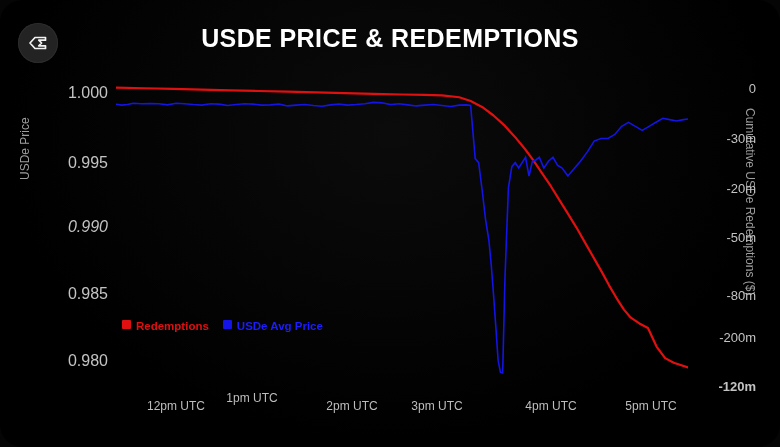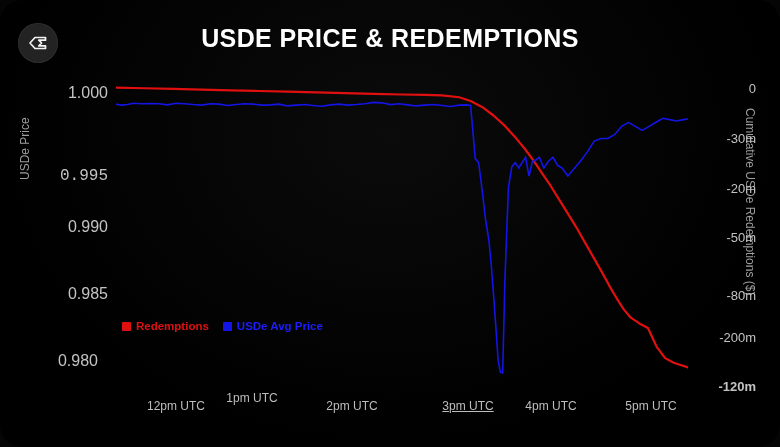--- a/index.html
+++ b/index.html
@@ -114,21 +114,20 @@
   #legend {
     position: absolute;
     left: 122px;
     top: 320px;
     display: flex;
     align-items: center;
     gap: 14px;
   }
   .legend-item {
     display: flex;
-    align-items: center;
     gap: 5px;
     font-size: 11.5px;
     font-weight: 700;
     font-family: "Liberation Sans", sans-serif;
   }
   .legend-swatch {
     width: 9px;
     height: 9px;
     display: inline-block;
     border-radius: 1px;
@@ -145,37 +144,37 @@
     </svg>
   </div>
 
   <div id="chart-title">USDE PRICE &amp; REDEMPTIONS</div>
 
   <div id="ylabel-left">USDe Price</div>
 
   <div id="ylabel-right">Cumulative USDe Redemptions ($)</div>
 
   <div class="y-left-tick" style="left:48px;  top:84px;">1.000</div>
-  <div class="y-left-tick" style="left:48px;  top:167px;font-family:Liberation Mono, monospace;">0.995</div>
-  <div class="y-left-tick" style="left:48px;  top:218px;">0.990</div>
+  <div class="y-left-tick" style="left:48px;  top:154px;">0.995</div>
+  <div class="y-left-tick" style="left:48px;  top:218px;font-style:italic;">0.990</div>
   <div class="y-left-tick" style="left:48px;  top:285px;">0.985</div>
-  <div class="y-left-tick" style="left:48px;  top:352px;text-align:center;">0.980</div>
+  <div class="y-left-tick" style="left:48px;  top:352px;">0.980</div>
 
   <div class="y-right-tick" style="left:694px; top:81px;">0</div>
   <div class="y-right-tick" style="left:694px; top:131px;">-30m</div>
   <div class="y-right-tick" style="left:694px; top:181px;">-20m</div>
   <div class="y-right-tick" style="left:694px; top:230px;">-50m</div>
   <div class="y-right-tick" style="left:694px; top:288px;">-80m</div>
   <div class="y-right-tick" style="left:694px; top:330px;">-200m</div>
   <div class="y-right-tick" style="left:694px; top:379px;font-weight:bold;">-120m</div>
 
   <div class="x-tick" style="left:176px; top:399px;">12pm UTC</div>
   <div class="x-tick" style="left:252px; top:391px;">1pm UTC</div>
   <div class="x-tick" style="left:352px; top:399px;">2pm UTC</div>
-  <div class="x-tick" style="left:468px; top:399px;text-decoration:underline;">3pm UTC</div>
+  <div class="x-tick" style="left:437px; top:399px;">3pm UTC</div>
   <div class="x-tick" style="left:551px; top:399px;">4pm UTC</div>
   <div class="x-tick" style="left:651px; top:399px;">5pm UTC</div>
 
   <div id="plot-area">
     <svg id="plot-svg" width="572" height="305" viewBox="0 0 572 305">
       <polyline id="series-redemptions" fill="none" stroke-width="2.2" stroke-linejoin="round" stroke-linecap="round" points="0.00,5.55 28.60,6.24 57.20,6.93 85.80,7.63 114.40,8.32 143.00,9.01 171.60,9.70 200.20,10.40 228.80,11.09 257.40,11.78 286.00,12.48 308.88,12.94 326.04,13.40 343.20,15.25 354.64,18.95 366.08,24.95 377.52,33.50 388.96,43.90 400.40,56.61 408.98,67.01 417.56,78.56 426.14,91.27 434.72,103.98 443.30,117.84 451.88,131.70 460.46,145.57 469.04,160.59 477.62,175.61 486.20,190.63 493.06,203.33 500.50,216.04 507.94,227.59 514.80,235.68 523.38,241.46 531.96,246.08 540.54,264.56 549.12,276.12 557.70,280.74 572.00,285.36" stroke="#e01010"></polyline>
       <polyline id="series-price" fill="none" stroke-width="1.6" stroke-linejoin="miter" stroke-linecap="butt" points="0.00,22.17 5.72,23.11 11.44,22.57 17.16,21.23 25.74,21.77 34.32,21.50 42.90,21.77 51.48,22.84 60.06,21.23 68.64,21.77 77.22,22.57 85.80,23.11 94.38,21.77 102.96,22.17 111.54,23.51 120.12,22.57 128.70,21.77 137.28,22.17 145.86,23.11 154.44,22.84 163.02,22.17 171.60,23.92 180.18,23.11 188.76,22.57 197.34,23.51 205.92,24.19 214.50,22.84 223.08,22.17 231.66,23.11 240.24,22.57 248.82,21.77 257.40,20.42 265.98,20.83 274.56,22.57 283.14,21.77 291.72,22.84 300.30,23.92 308.88,23.11 317.46,22.57 326.04,23.51 334.62,24.45 343.20,23.11 350.06,22.84 354.64,23.51 359.22,76.59 362.65,80.62 366.08,107.49 369.51,137.05 372.94,158.55 375.23,182.73 377.52,212.29 379.81,244.54 382.10,278.13 384.38,290.22 386.67,290.89 388.96,196.17 392.39,106.15 395.82,84.65 399.26,80.62 402.69,85.99 406.12,80.62 409.55,75.24 412.98,94.05 416.42,79.27 419.85,77.93 423.28,75.24 427.86,85.99 432.43,79.27 437.01,75.24 441.58,83.30 446.16,85.99 451.88,94.05 457.60,87.33 464.46,79.27 471.33,69.87 478.19,59.12 485.06,56.43 491.92,56.43 498.78,52.40 505.65,44.34 512.51,40.31 519.38,44.34 526.24,48.37 533.10,44.34 539.97,40.31 546.83,36.28 553.70,37.62 560.56,38.96 567.42,37.62 572.00,36.95" stroke="#1414e6"></polyline>
     </svg>
   </div>
 

